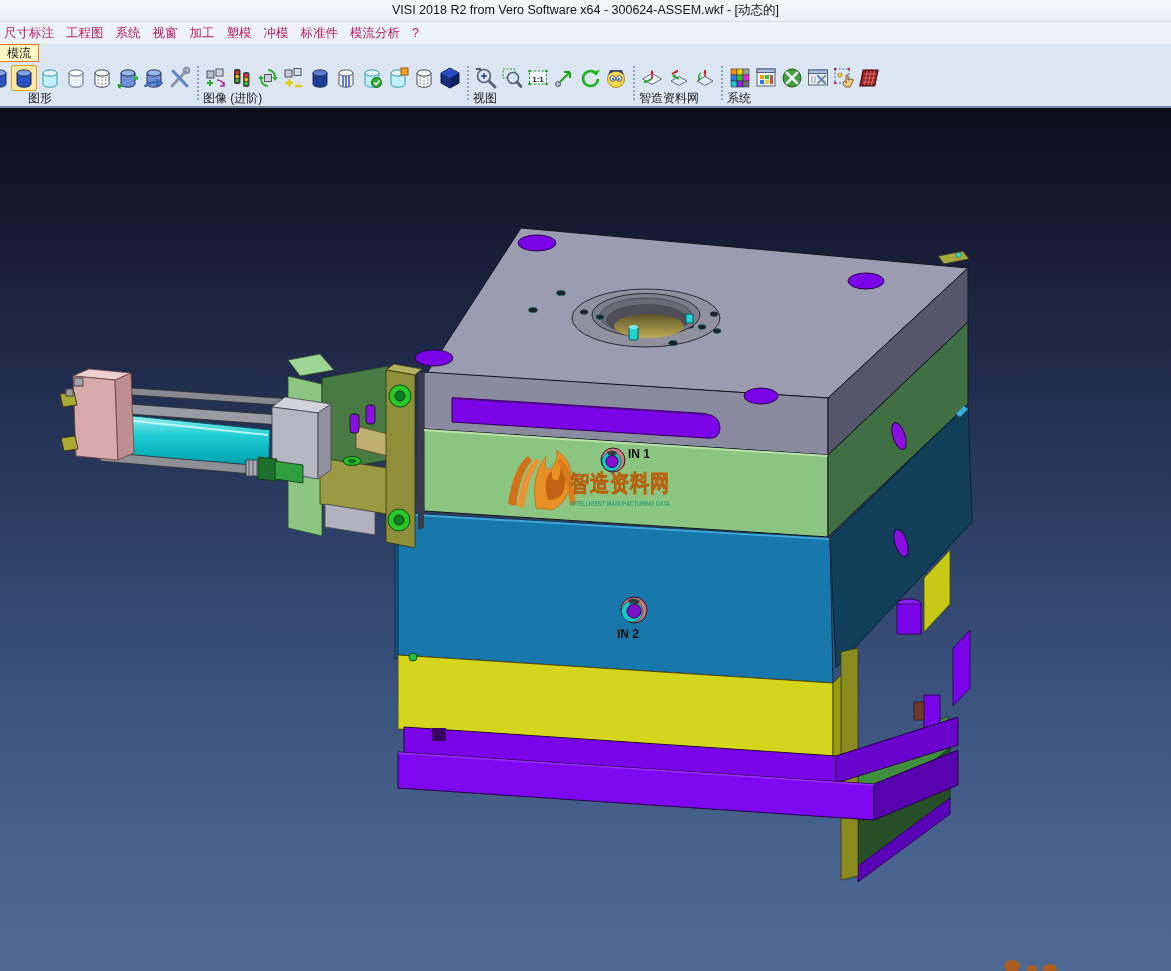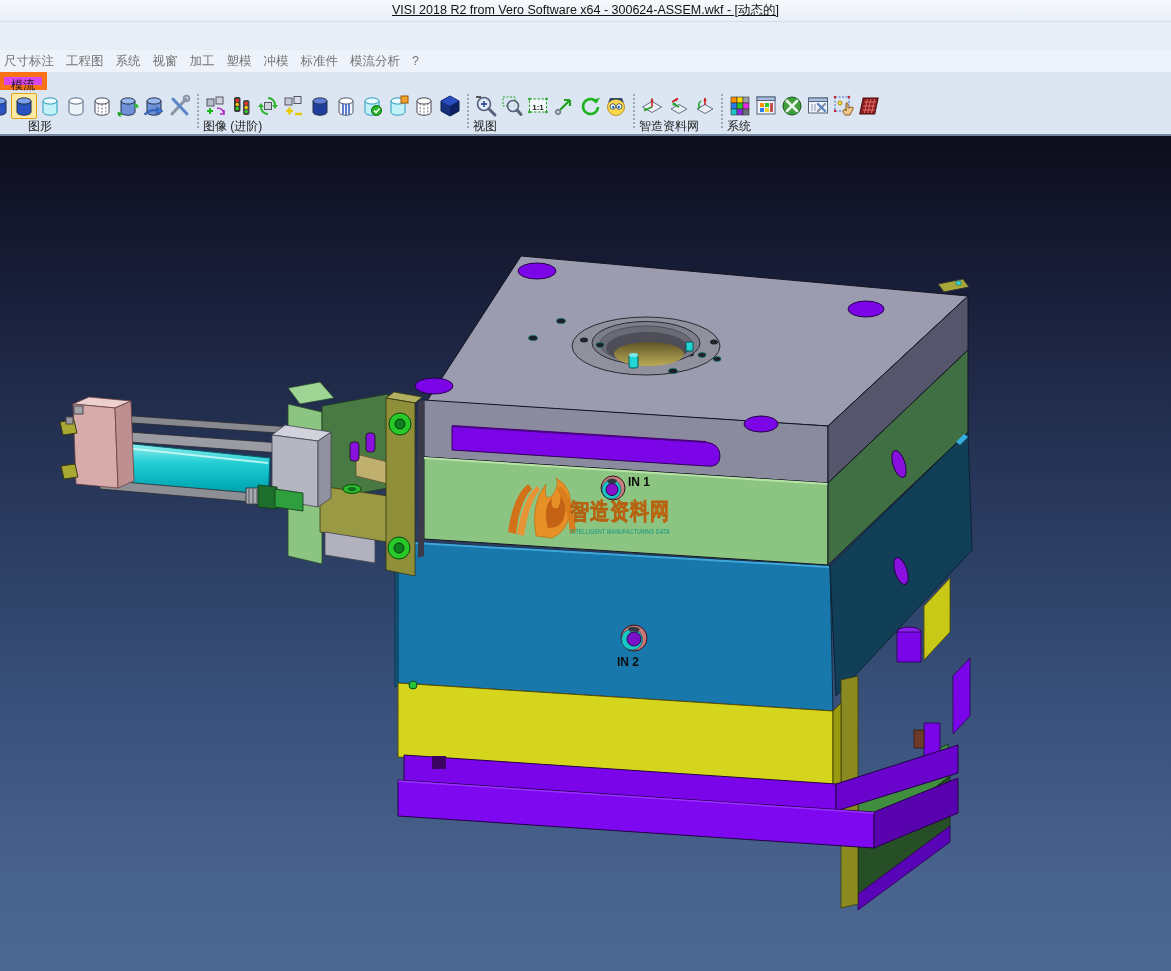--- a/index.html
+++ b/index.html
@@ -7,33 +7,33 @@
     width:1171px;height:971px;overflow:hidden;
     font-family:"Liberation Sans",sans-serif;
     background:#e8eef6;position:relative;
     -webkit-font-smoothing:antialiased;
   }
   *{box-sizing:border-box;}
   .titlebar{
     height:22px;background:linear-gradient(#f6f9fd,#e9eff8);
     border-bottom:1px solid #d4dde9;
     display:flex;align-items:center;justify-content:center;
-    font-size:12.5px;color:#121212;text-decoration:underline;
+    font-size:12.5px;color:#121212;
   }
   .menubar{
     height:22px;background:#eef3fb;
-    display:flex;align-items:center;font-size:12.5px;color:#737373;margin-top:28px;
+    display:flex;align-items:center;font-size:12.5px;color:#be185d;
   }
   .menu-item{padding:2px 6px;white-space:nowrap;}
   .menu-item:first-child{margin-left:-2px;}
   .tabrow{
     height:19px;background:#dce6f3;display:flex;align-items:stretch;
   }
   .tab{
-    background:#d946ef;border:5px solid #f97316;
+    background:#fef9c3;border:1px solid #f97316;
     font-size:12px;color:#1a1a1a;padding:0 7px;line-height:17px;
     margin:0 0 1px -1px;white-space:nowrap;
   }
   .toolbar{
     height:45px;background:#dce6f3;display:flex;align-items:stretch;
     border-bottom:2px solid #7688a0;padding-top:1px;
   }
   .tgroup{display:flex;flex-direction:column;}
   .ticons{display:flex;align-items:flex-end;height:28px;}
   .ticon{

